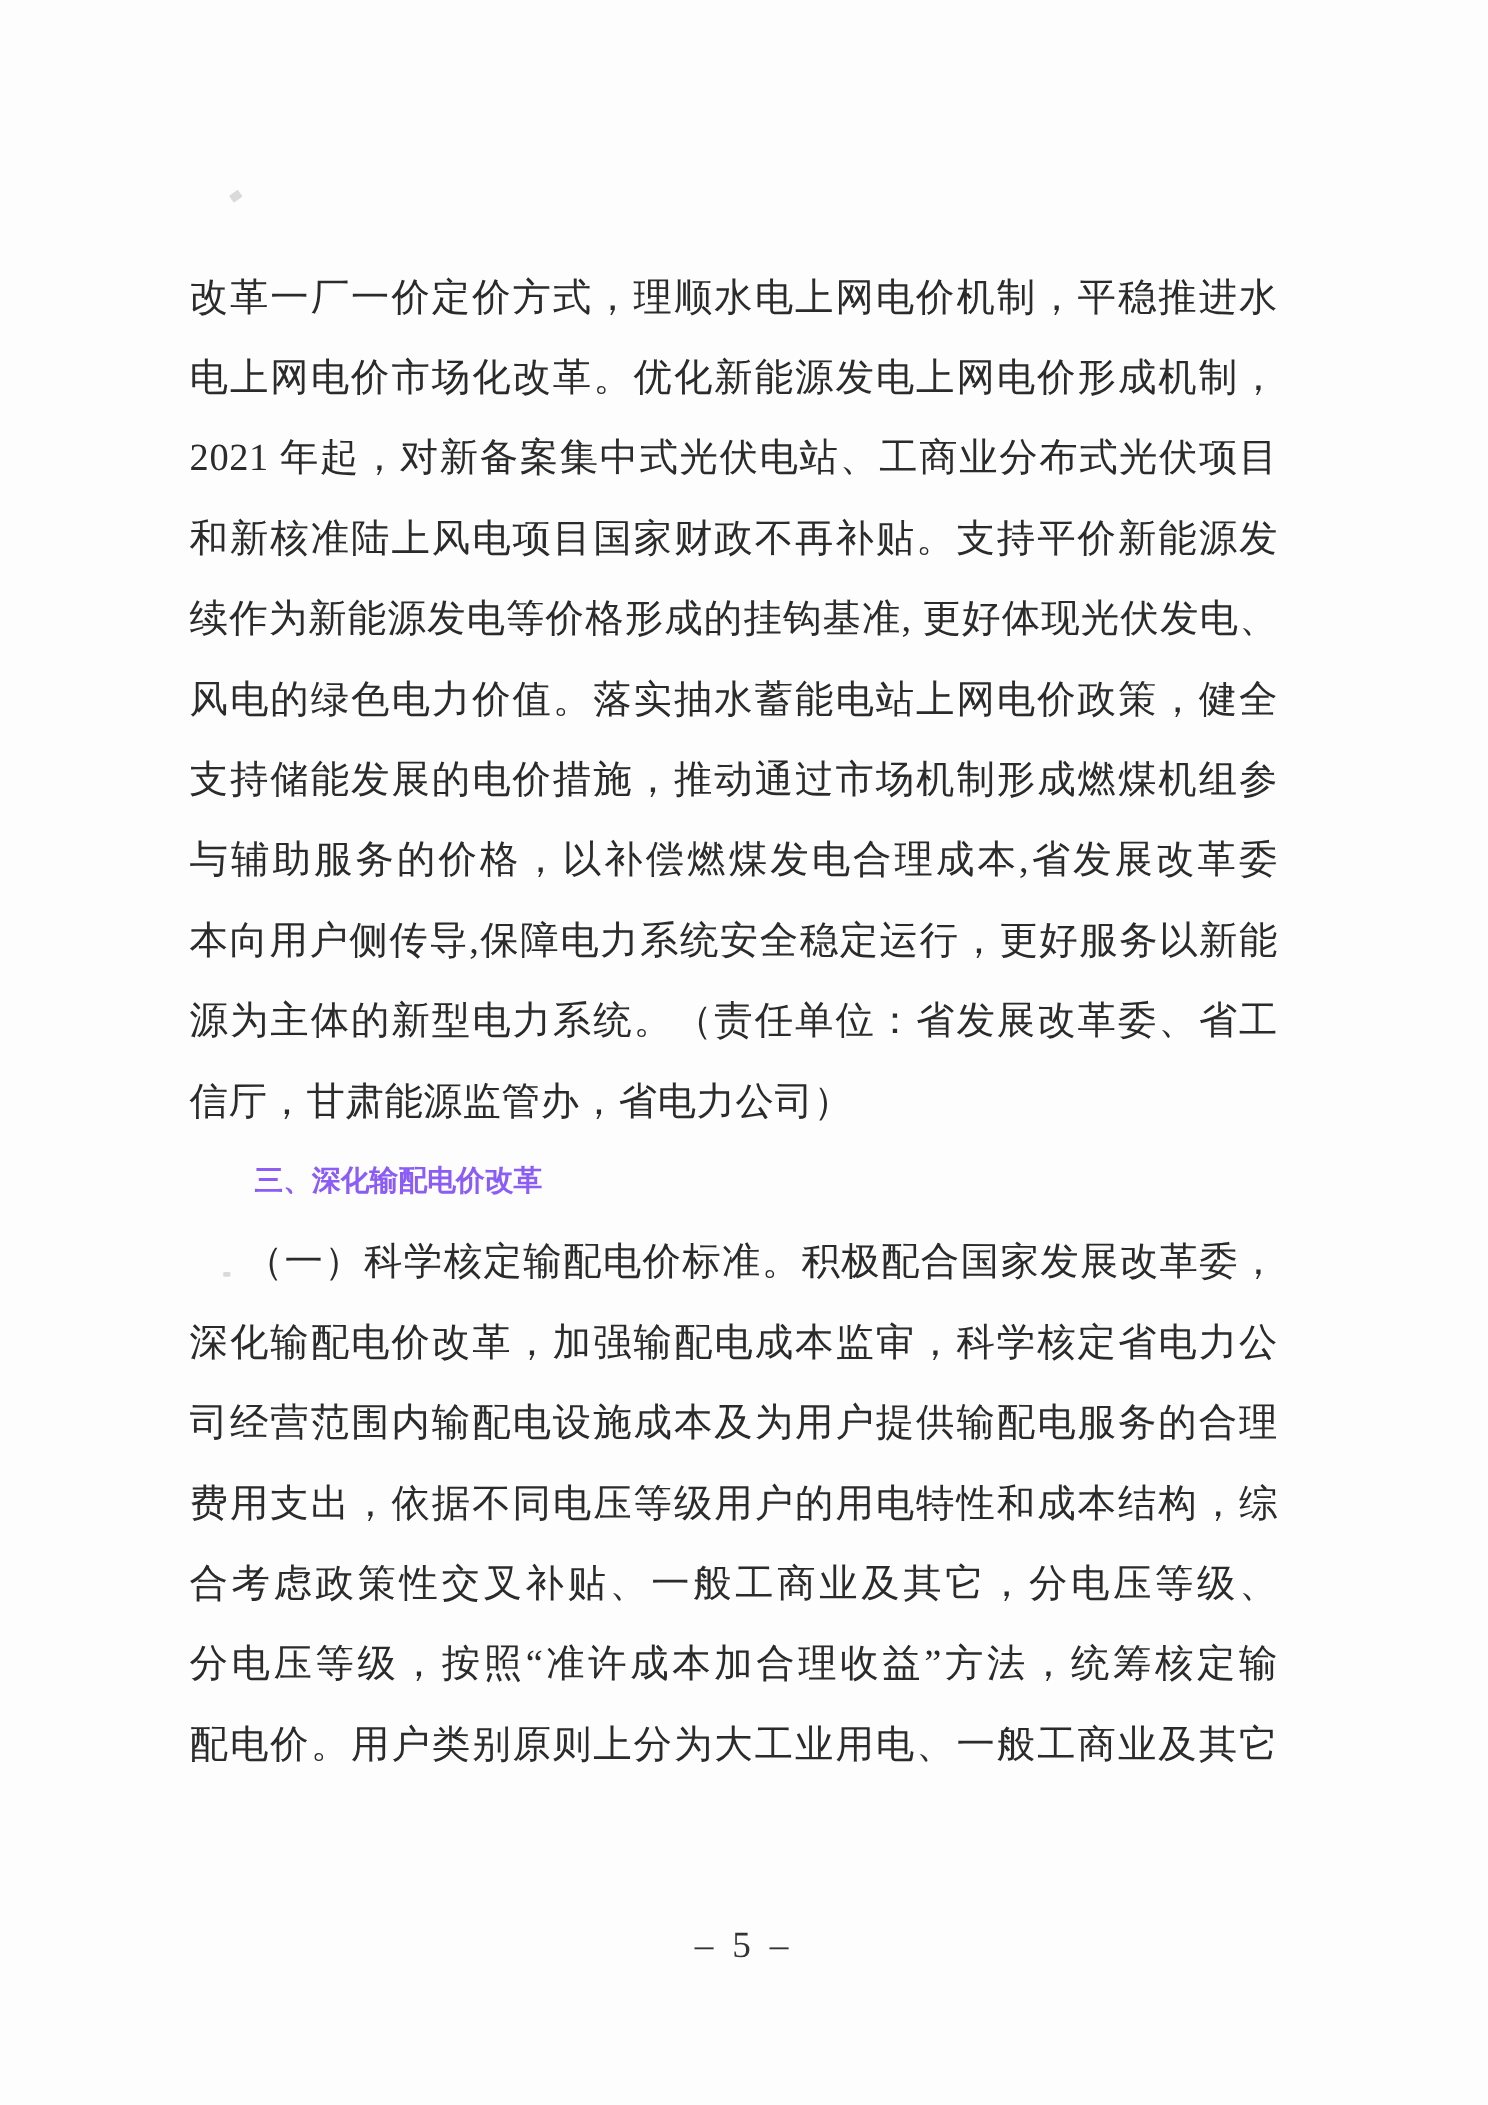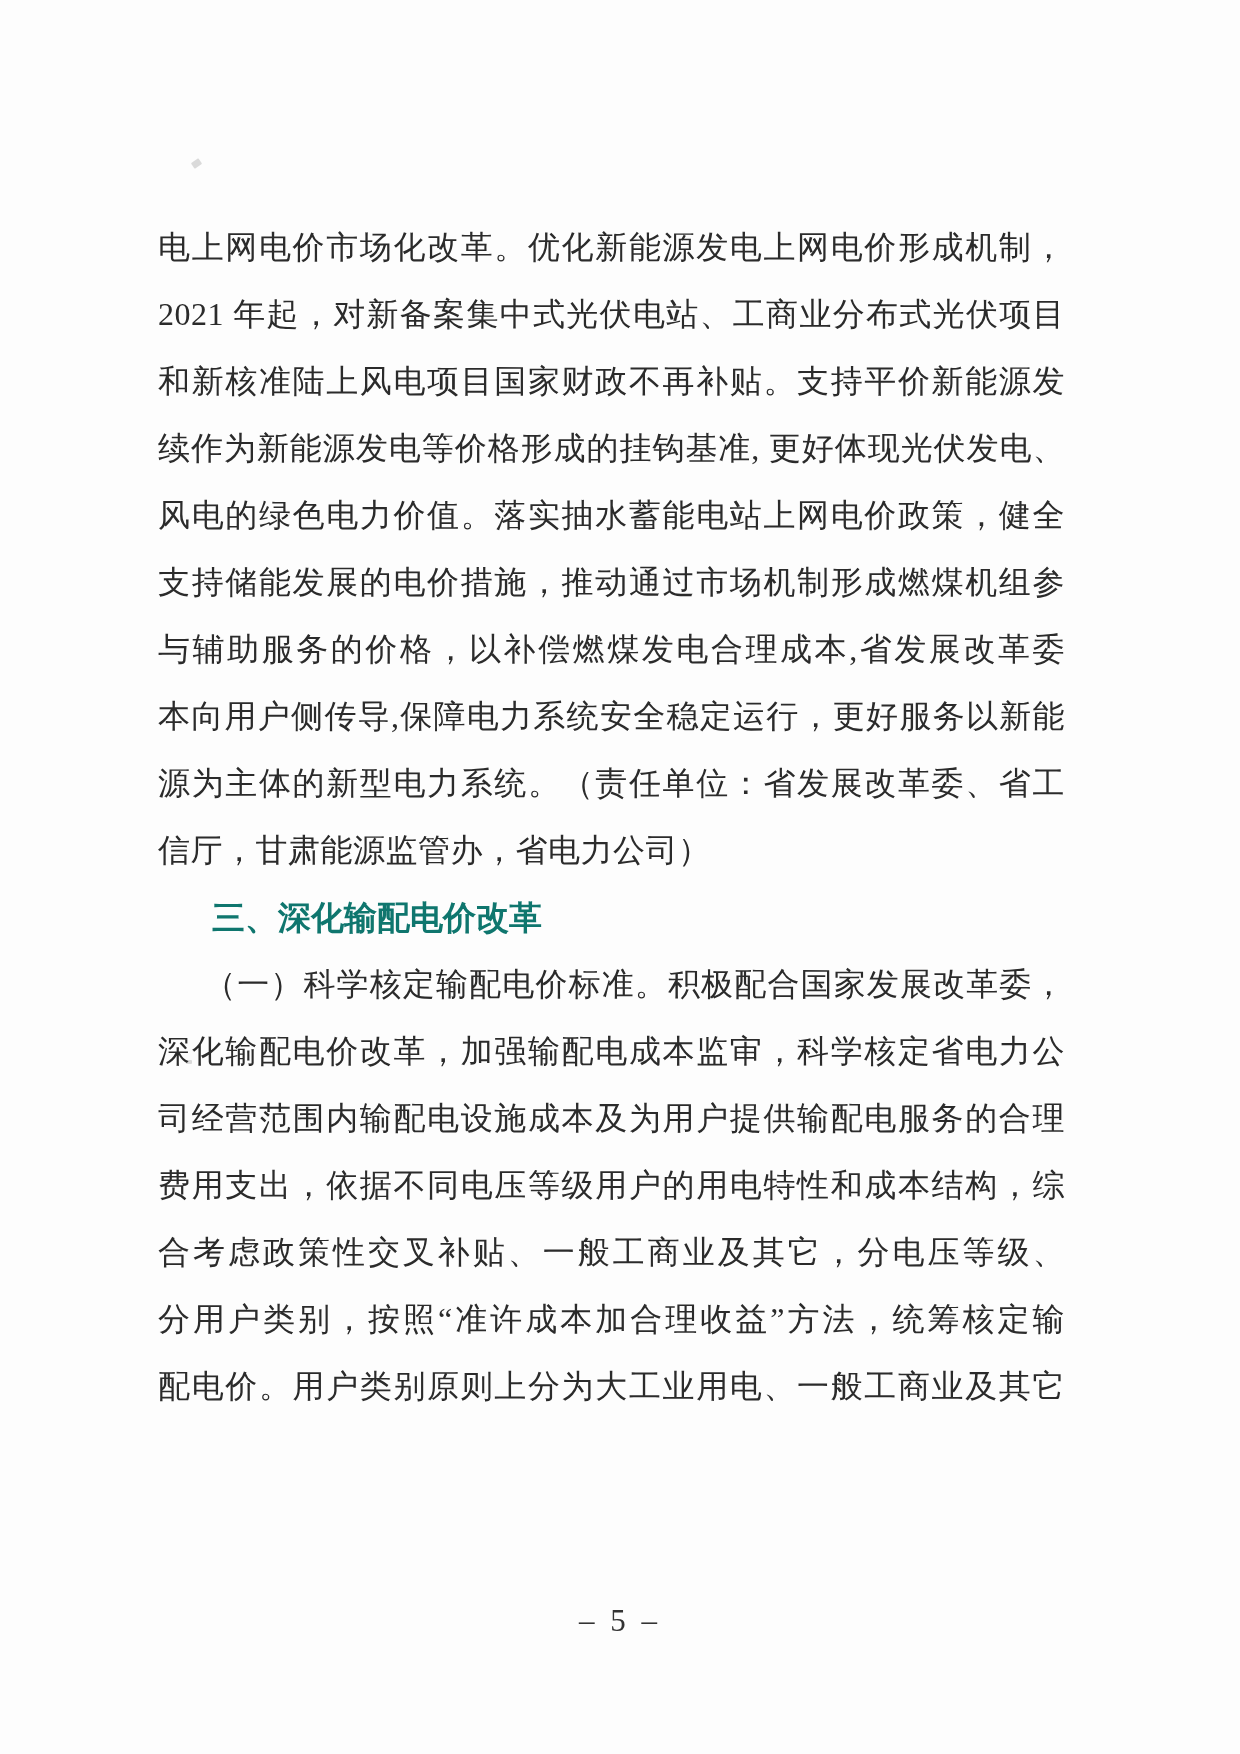--- a/index.html
+++ b/index.html
@@ -35,26 +35,26 @@
     font-weight: 400;
     -webkit-font-smoothing: antialiased;
   }
   .line.last {
     text-align: right;
     text-align-last: left;
   }
   .line.heading {
     font-family: "DejaVu Sans", sans-serif;
     font-weight: 700;
-    color: #0f766e;
+    color: #8b5cf6;
     padding-left: 54px;
     text-align: left;
     text-align-last: left;
     letter-spacing: 0;
-    font-size: 33px;
+    font-size: 24px;
   }
   .line.indent-paren {
     padding-left: 46px;
   }
   .footer {
     position: absolute;
     left: 0;
     top: 1597px;
     width: 100%;
     text-align: center;
@@ -76,38 +76,39 @@
 </head>
 <body>
 
 <div class="page">
 
   <div class="artifact artifact-1"></div>
   <div class="artifact artifact-2"></div>
 
   <div class="content">
 
+    <div class="line">改革一厂一价定价方式，理顺水电上网电价机制，平稳推进水</div>
     <div class="line">电上网电价市场化改革。优化新能源发电上网电价形成机制，</div>
     <div class="line">2021 年起，对新备案集中式光伏电站、工商业分布式光伏项目</div>
     <div class="line">和新核准陆上风电项目国家财政不再补贴。支持平价新能源发</div>
     <div class="line">续作为新能源发电等价格形成的挂钩基准, 更好体现光伏发电、</div>
     <div class="line">风电的绿色电力价值。落实抽水蓄能电站上网电价政策，健全</div>
     <div class="line">支持储能发展的电价措施，推动通过市场机制形成燃煤机组参</div>
     <div class="line">与辅助服务的价格，以补偿燃煤发电合理成本,省发展改革委</div>
     <div class="line">本向用户侧传导,保障电力系统安全稳定运行，更好服务以新能</div>
     <div class="line">源为主体的新型电力系统。（责任单位：省发展改革委、省工</div>
     <div class="line last">信厅，甘肃能源监管办，省电力公司）</div>
 
     <div class="line heading">三、深化输配电价改革</div>
 
     <div class="line indent-paren">（一）科学核定输配电价标准。积极配合国家发展改革委，</div>
     <div class="line">深化输配电价改革，加强输配电成本监审，科学核定省电力公</div>
     <div class="line">司经营范围内输配电设施成本及为用户提供输配电服务的合理</div>
     <div class="line">费用支出，依据不同电压等级用户的用电特性和成本结构，综</div>
     <div class="line">合考虑政策性交叉补贴、一般工商业及其它，分电压等级、</div>
-    <div class="line">分用户类别，按照“准许成本加合理收益”方法，统筹核定输</div>
+    <div class="line">分电压等级，按照“准许成本加合理收益”方法，统筹核定输</div>
     <div class="line">配电价。用户类别原则上分为大工业用电、一般工商业及其它</div>
 
   </div>
 
   <div class="footer">– 5 –</div>
 
 </div>
 
 </body></html>

